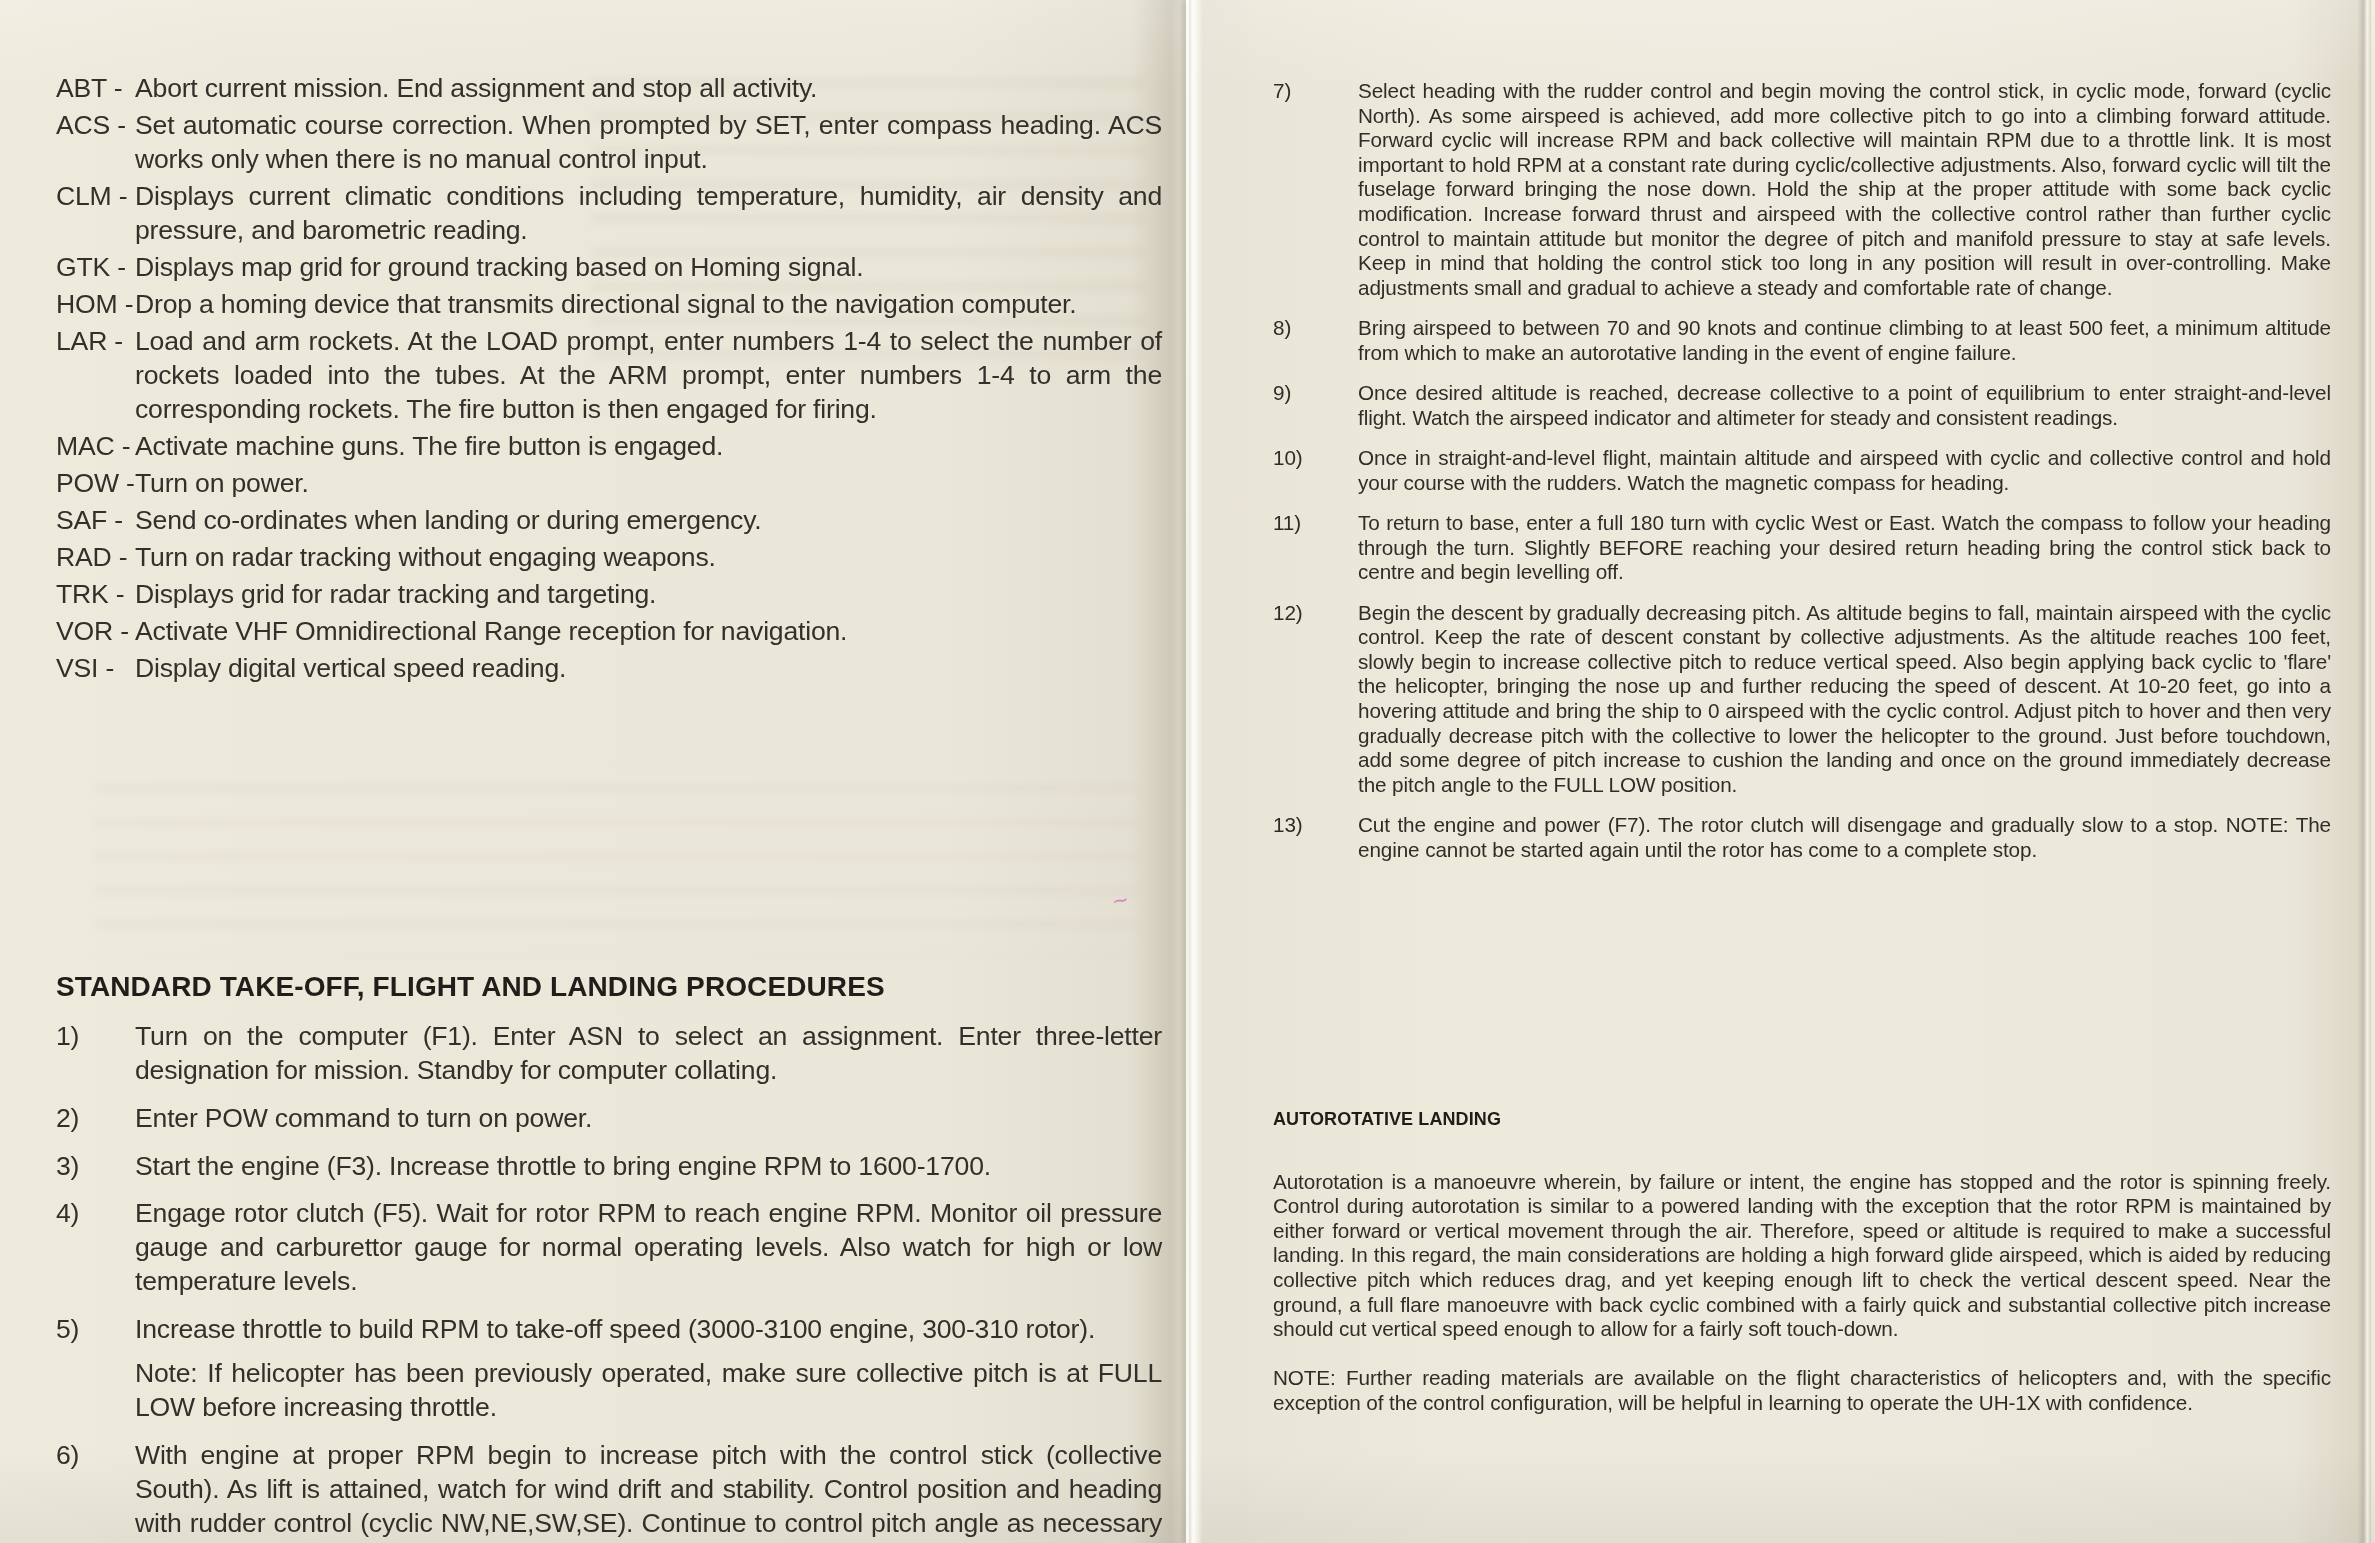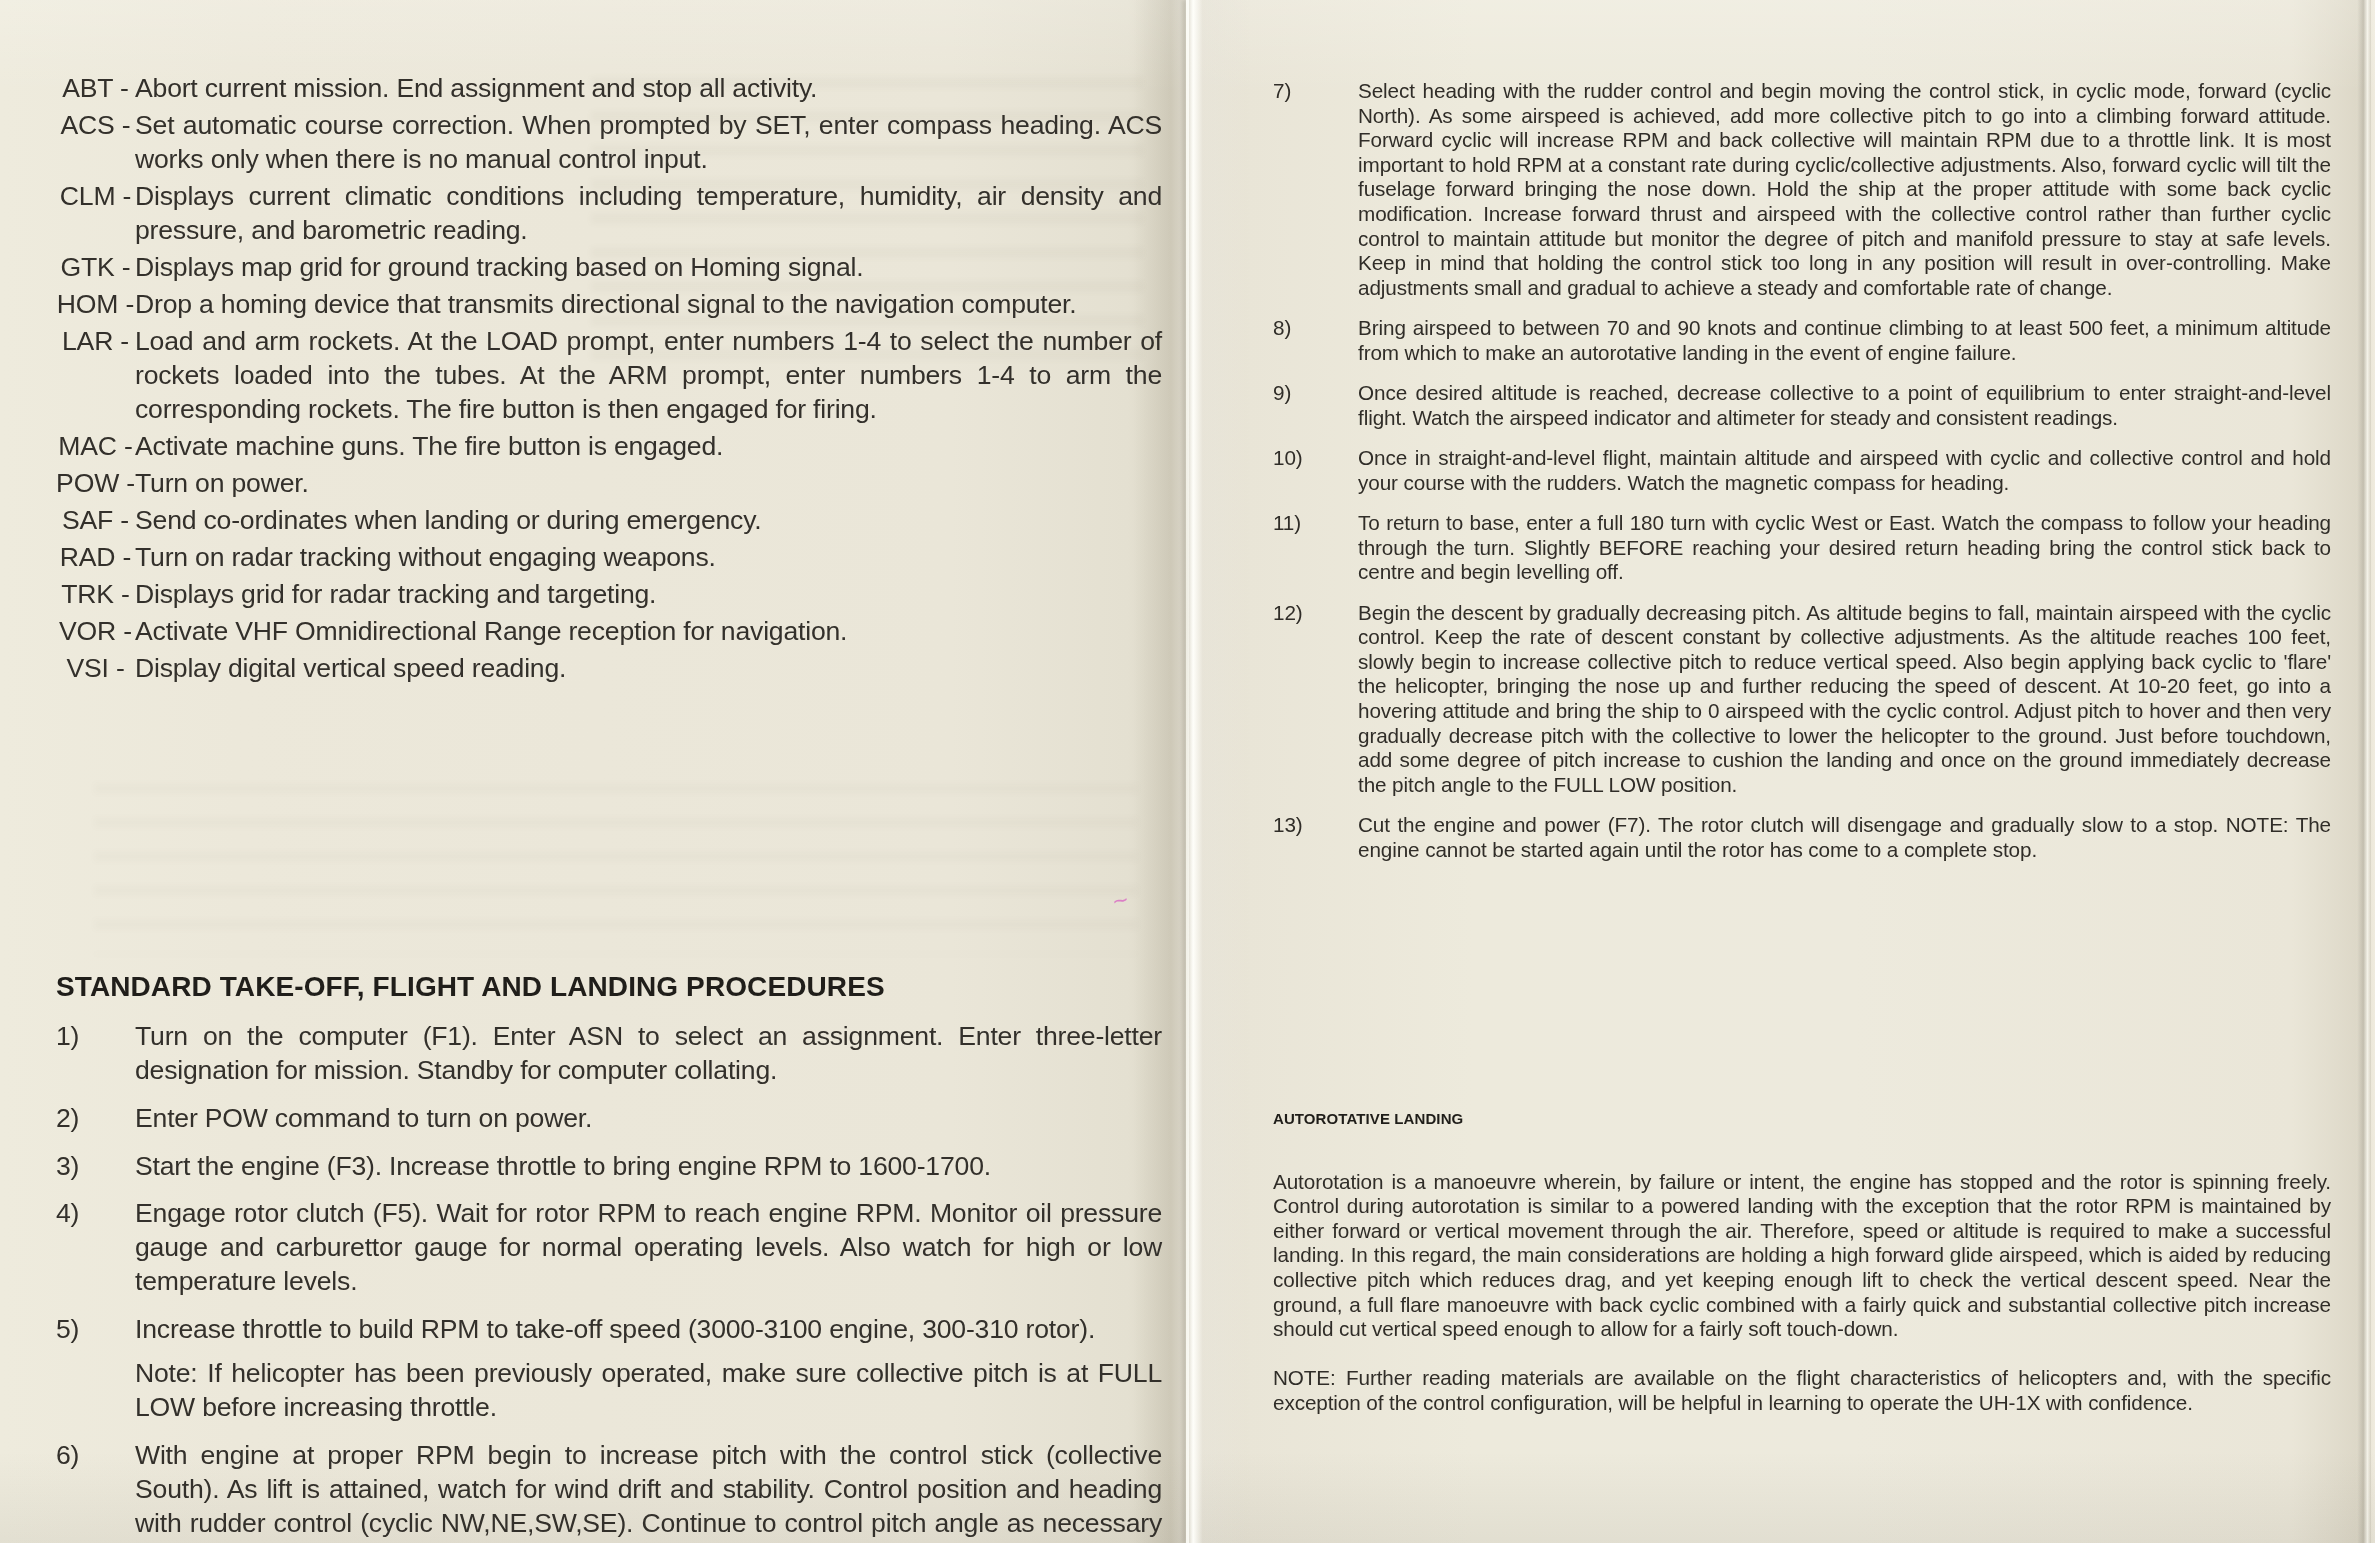--- a/index.html
+++ b/index.html
@@ -44,36 +44,36 @@
   .pink-mark {
     position:absolute; left:1113px; top:891px; width:25.6px; height:17.7px;
     color:#da6fc4; font-size:25.6px; line-height:17.7px; transform:rotate(-14deg);
     opacity:0.85;
   }
   
   .commands-block { position:absolute; left:56px; top:71px; width:1106px; }
   .lp-text { font-size:26.6px; line-height:34px; letter-spacing:-0.2px; }
   .cmd-header { margin-bottom:5.9px; }
   .cmd-row { display:grid; grid-template-columns:79px 1fr; margin-bottom:3px; }
-  .cmd-code { white-space:nowrap;text-align:center; }
+  .cmd-code { white-space:nowrap; }
   .cmd-desc { text-align:justify; }
   .left-heading {
     position:absolute; left:56px; top:971px; width:1106px;
     font-size:28px; font-weight:700; letter-spacing:0.1px; color:#201e1a;
   }
   .left-procedures { position:absolute; left:56px; top:1019px; width:1106px; }
   .proc-row { display:grid; grid-template-columns:79px 1fr; margin-bottom:13.8px; }
   .proc-text { text-align:justify; }
   .proc-note { margin-top:9.9px; text-align:justify; }
   
   .rp-text { font-size:20.7px; line-height:24.6px; letter-spacing:-0.1px; color:#302d28; }
   .right-procedures { position:absolute; left:1273px; top:79px; width:1058px; }
   .rproc-row { display:grid; grid-template-columns:85px 1fr; margin-bottom:15.8px; }
   .autorotative { position:absolute; left:1273px; top:1107px; width:1058px; }
-  .auto-heading { font-size:15px; font-weight:700; letter-spacing:0.1px; color:#1f1d19; margin-bottom:14px; }
+  .auto-heading { font-size:18px; font-weight:700; letter-spacing:0.1px; color:#1f1d19; margin-bottom:14px; }
   .auto-body { text-align:justify;margin-top:38px; }
   .closing-note { margin-top:24.6px; text-align:justify; }
 </style>
 </head>
 <body>
 
 <div class="sheet">
 
   <div class="ghost g1"></div>
   <div class="ghost g2"></div>

